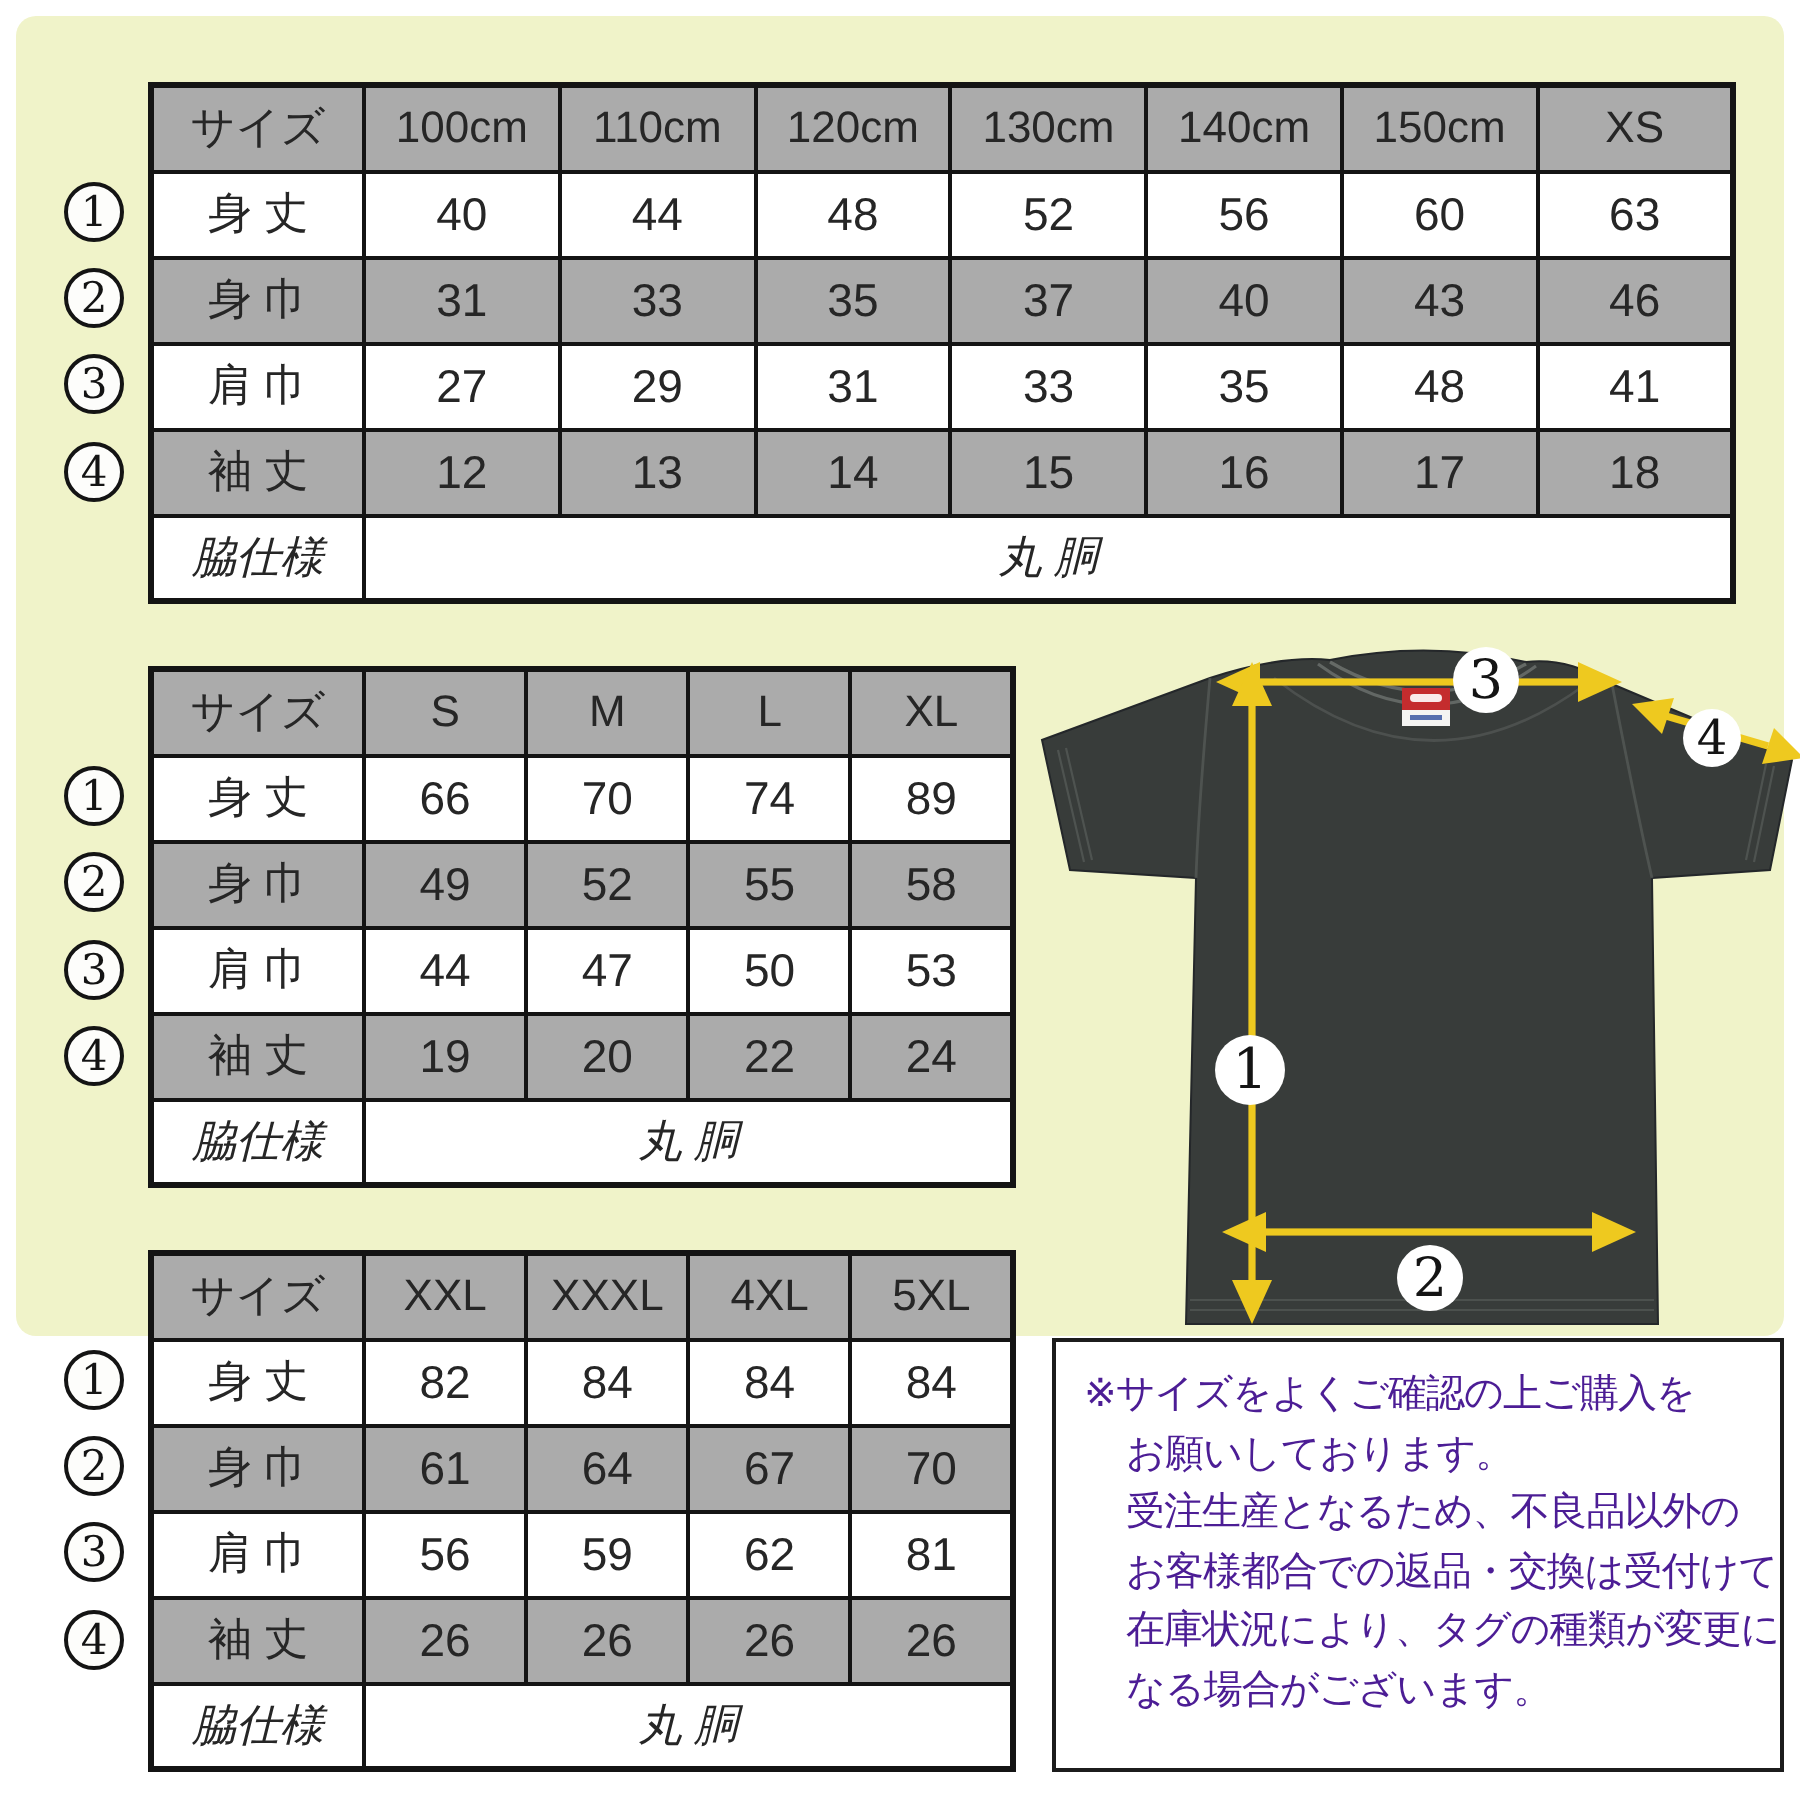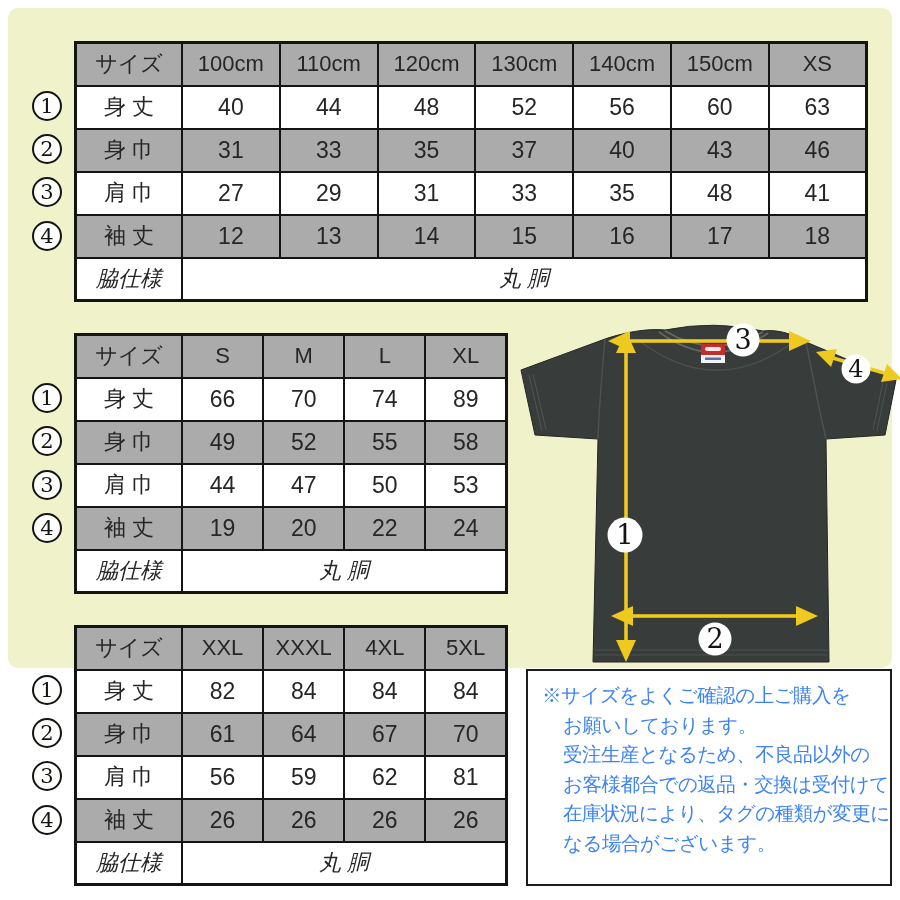--- a/index.html
+++ b/index.html
@@ -41,23 +41,22 @@
   
   .shirt-wrap{position:absolute;left:500px;top:310px;width:400px;height:350px;}
   .shirt-wrap svg{display:block;}
   .svg-num{font-family:"DejaVu Serif","Liberation Serif",serif;fill:#141414;}
   
   .note{
     position:absolute;left:518px;top:661px;width:366px;height:217px;box-sizing:border-box;
     background:#ffffff;border:2px solid #1c1c1c;padding:12px 8px 0 14px;
   }
   .note-line{
-    font-size:19.5px;line-height:29.5px;color:#3b82f6;white-space:nowrap;
+    font-size:19.5px;line-height:29.5px;color:#4c1d95;white-space:nowrap;
     letter-spacing:-0.5px;
-    font-family:Liberation Mono, monospace;
   }
   .note-line.ind{padding-left:21px;}
 </style>
 </head>
 <body>
 
 <div class="panel">
 
   <table class="size-table tbl1">
     <tbody>

